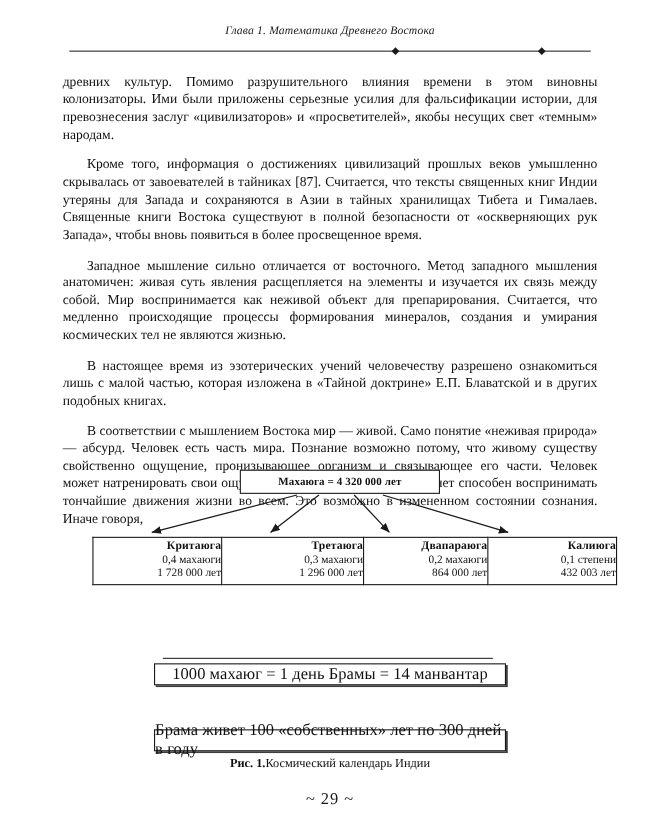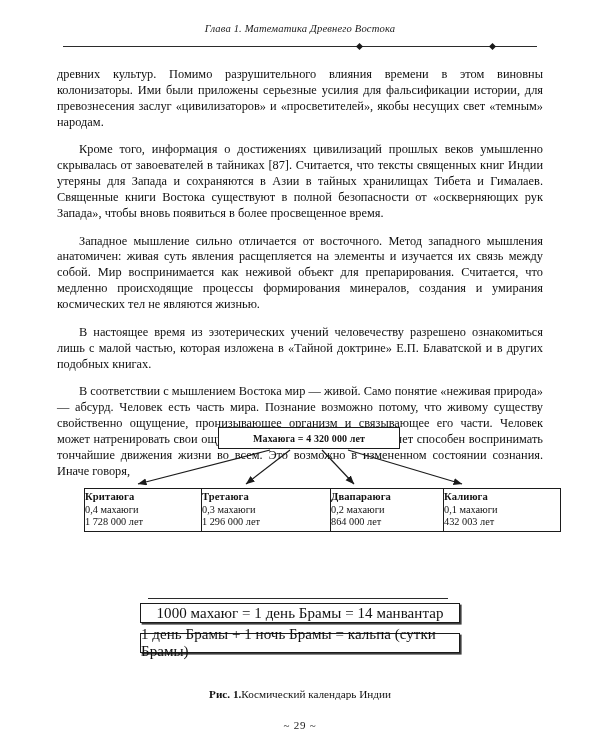--- a/index.html
+++ b/index.html
@@ -120,21 +120,21 @@
     position: absolute;
     left: 84px;
     top: 68px;
     width: 432px;
     border-collapse: collapse;
     table-layout: fixed;
     background: #fff;
   }
   .yuga-table td {
     border: 1.2px solid #1b1b1b;
-    text-align: left;
+    text-align: right;
     vertical-align: middle;
     padding: 0;
   }
   .yuga-table td.r1 {
     height: 42px;
     font-size: 10.3px;
     line-height: 12.4px;
   }
   .yuga-table td.r2 {
     height: 53px;
@@ -193,21 +193,21 @@
   .caption .lbl { font-weight: bold; }
   .caption .txt { margin-left: 0; }
 
   
   .folio {
     position: absolute;
     top: 719px;
     left: 0;
     width: 600px;
     text-align: center;
-    font-size: 11px;
+    font-size: 15px;
     color: #1a1a1a;
     letter-spacing: .8px;
   }
 </style>
 </head>
 <body>
 
 <div class="page">
 
   <div class="runhead">Глава 1. Математика Древнего Востока</div>
@@ -255,31 +255,31 @@
           <span class="yuga-frac">0,3 махаюги</span>
           <span class="yuga-years">1 296 000 лет</span>
         </td>
         <td class="r1" style="width:112px">
           <span class="yuga-name">Двапараюга</span>
           <span class="yuga-frac">0,2 махаюги</span>
           <span class="yuga-years">864 000 лет</span>
         </td>
         <td class="r1" style="width:116px">
           <span class="yuga-name">Калиюга</span>
-          <span class="yuga-frac">0,1 махаюги</span>
+          <span class="yuga-frac">0,1 степени</span>
           <span class="yuga-years">432 003 лет</span>
         </td>
       </tr>
     </tbody>
       </table>
 
     <div class="fig-rule"></div>
 
     <div class="formula-box fb1">1000 махаюг = 1 день Брамы = 14 манвантар</div>
-    <div class="formula-box fb2">1 день Брамы + 1 ночь Брамы = кальпа (сутки Брамы)</div>
+    <div class="formula-box fb3">Брама живет 100 «собственных» лет по 300 дней в году</div>
   </div>
 
   <div class="caption">
     <span class="lbl">Рис. 1.</span><span class="txt">Космический календарь Индии</span>
   </div>
 
   <div class="folio">~ 29 ~</div>
 
 </div>
 

